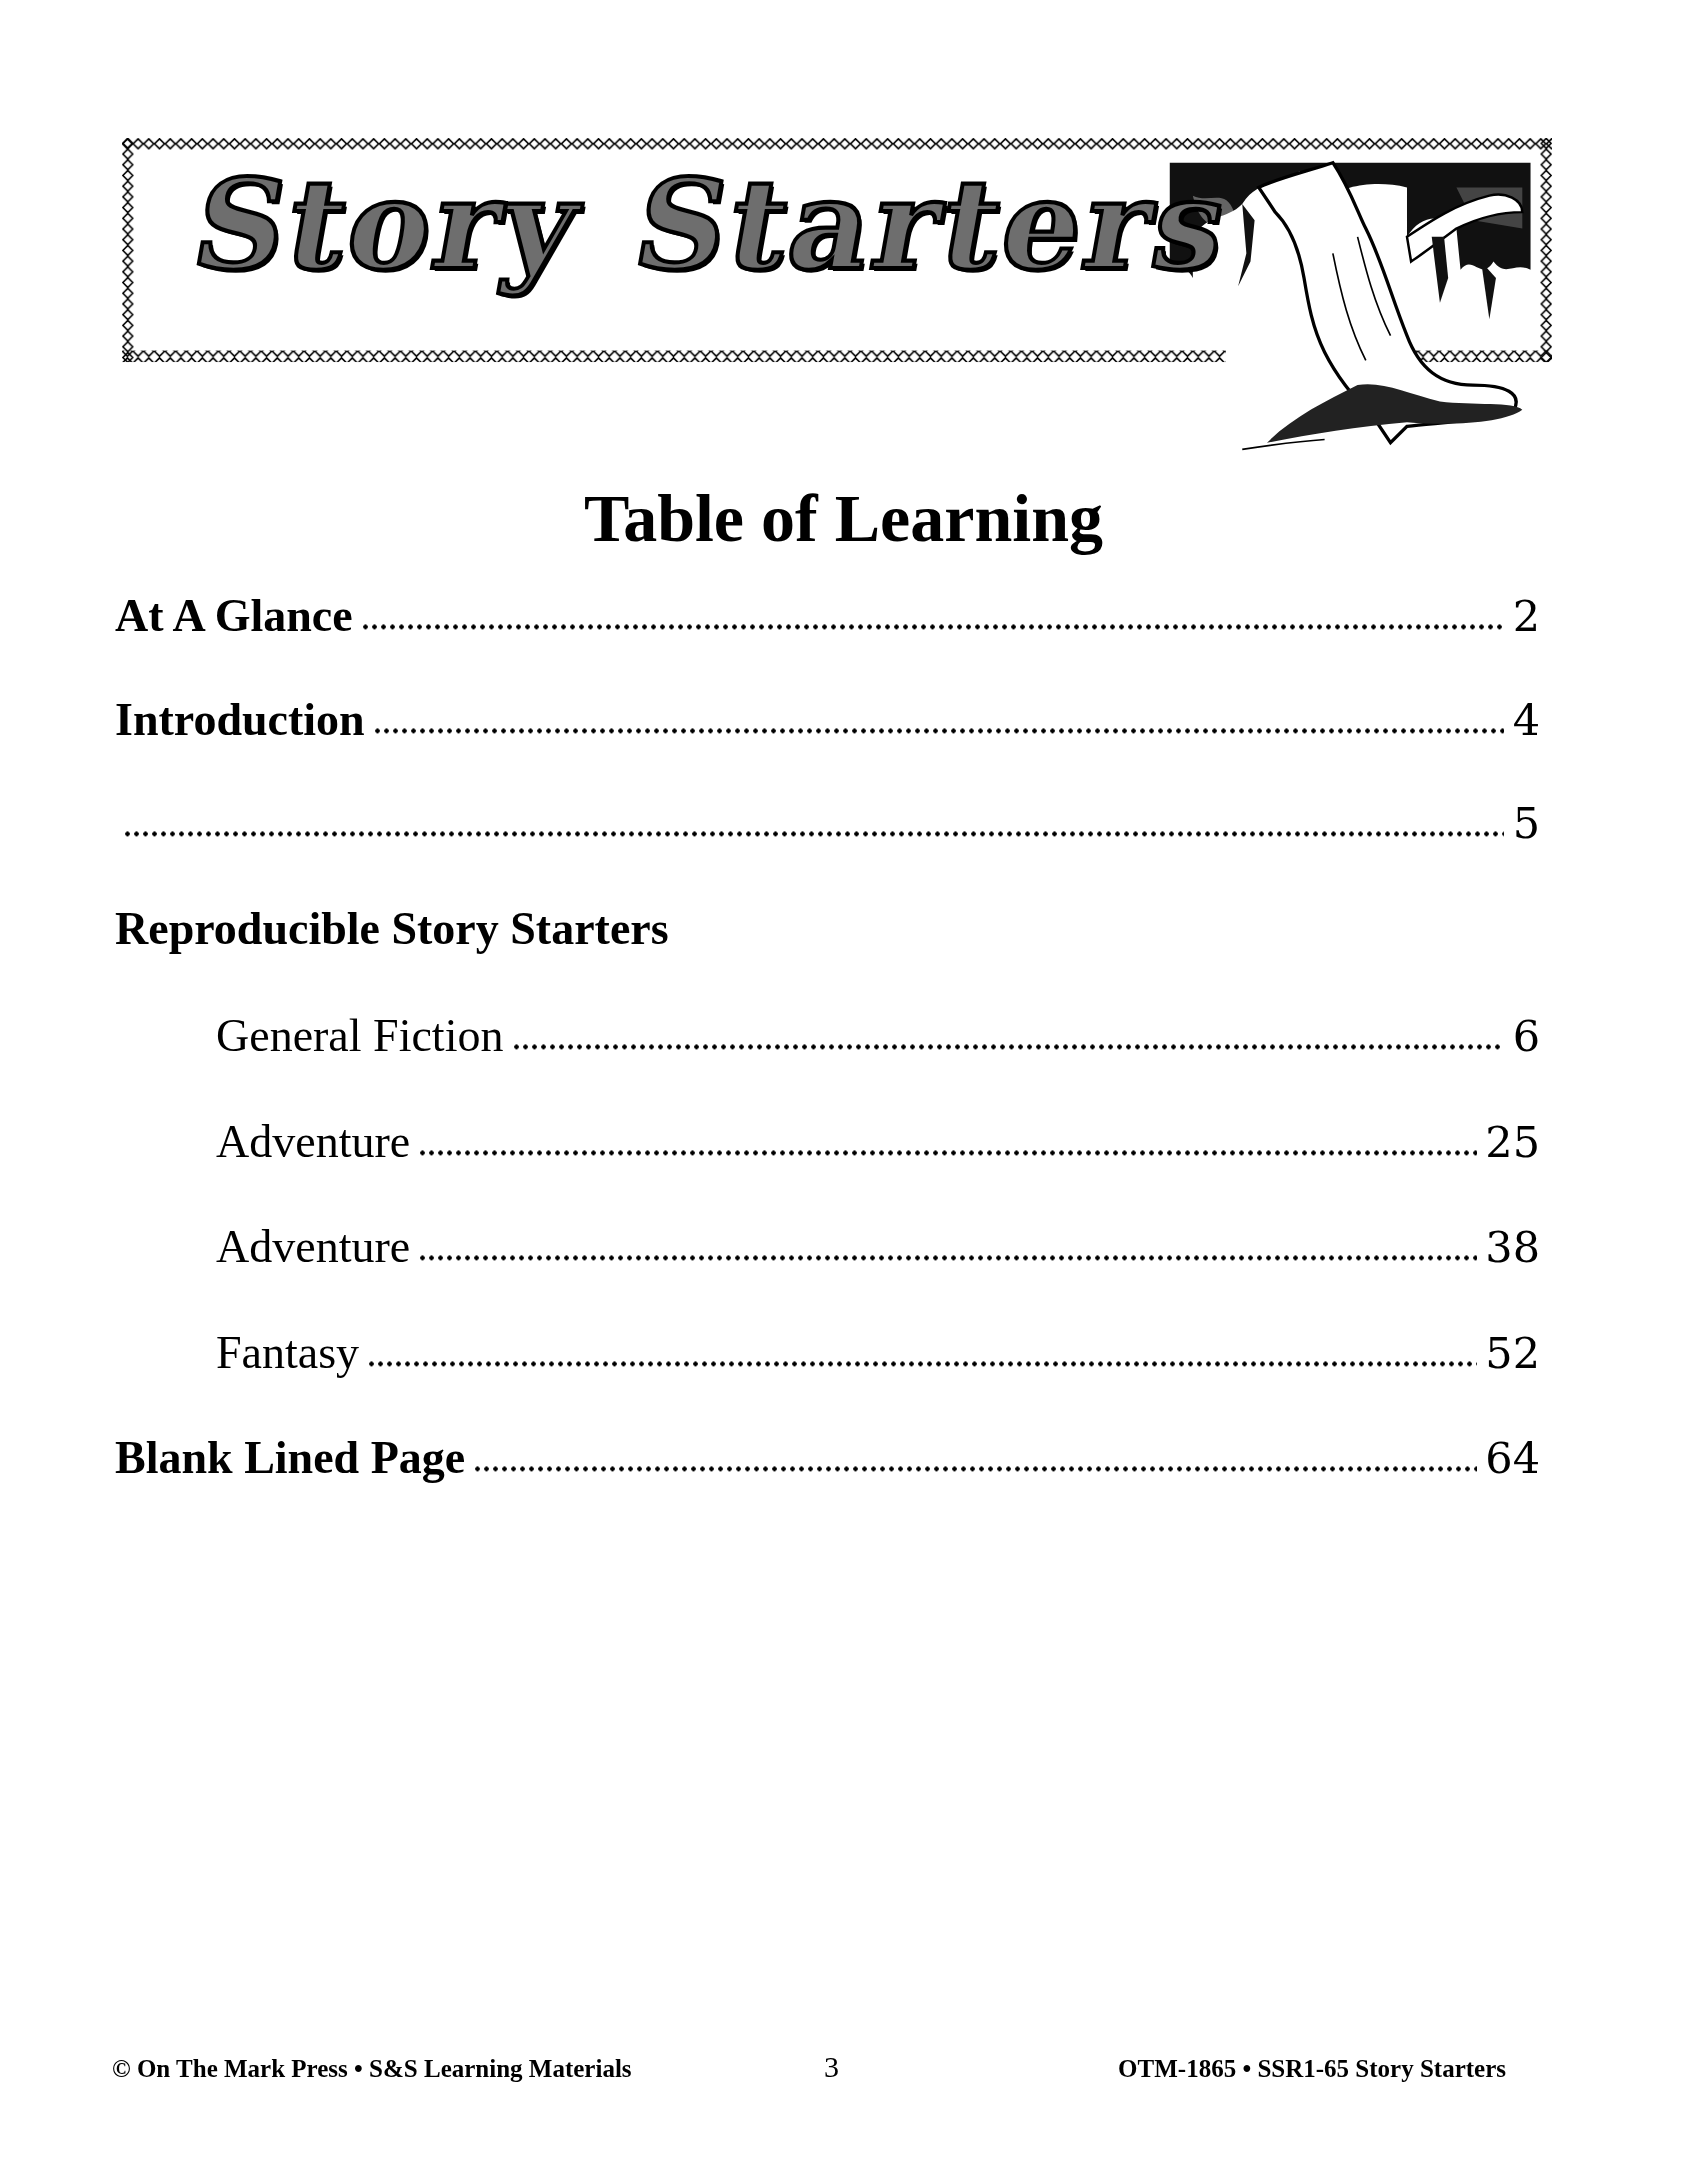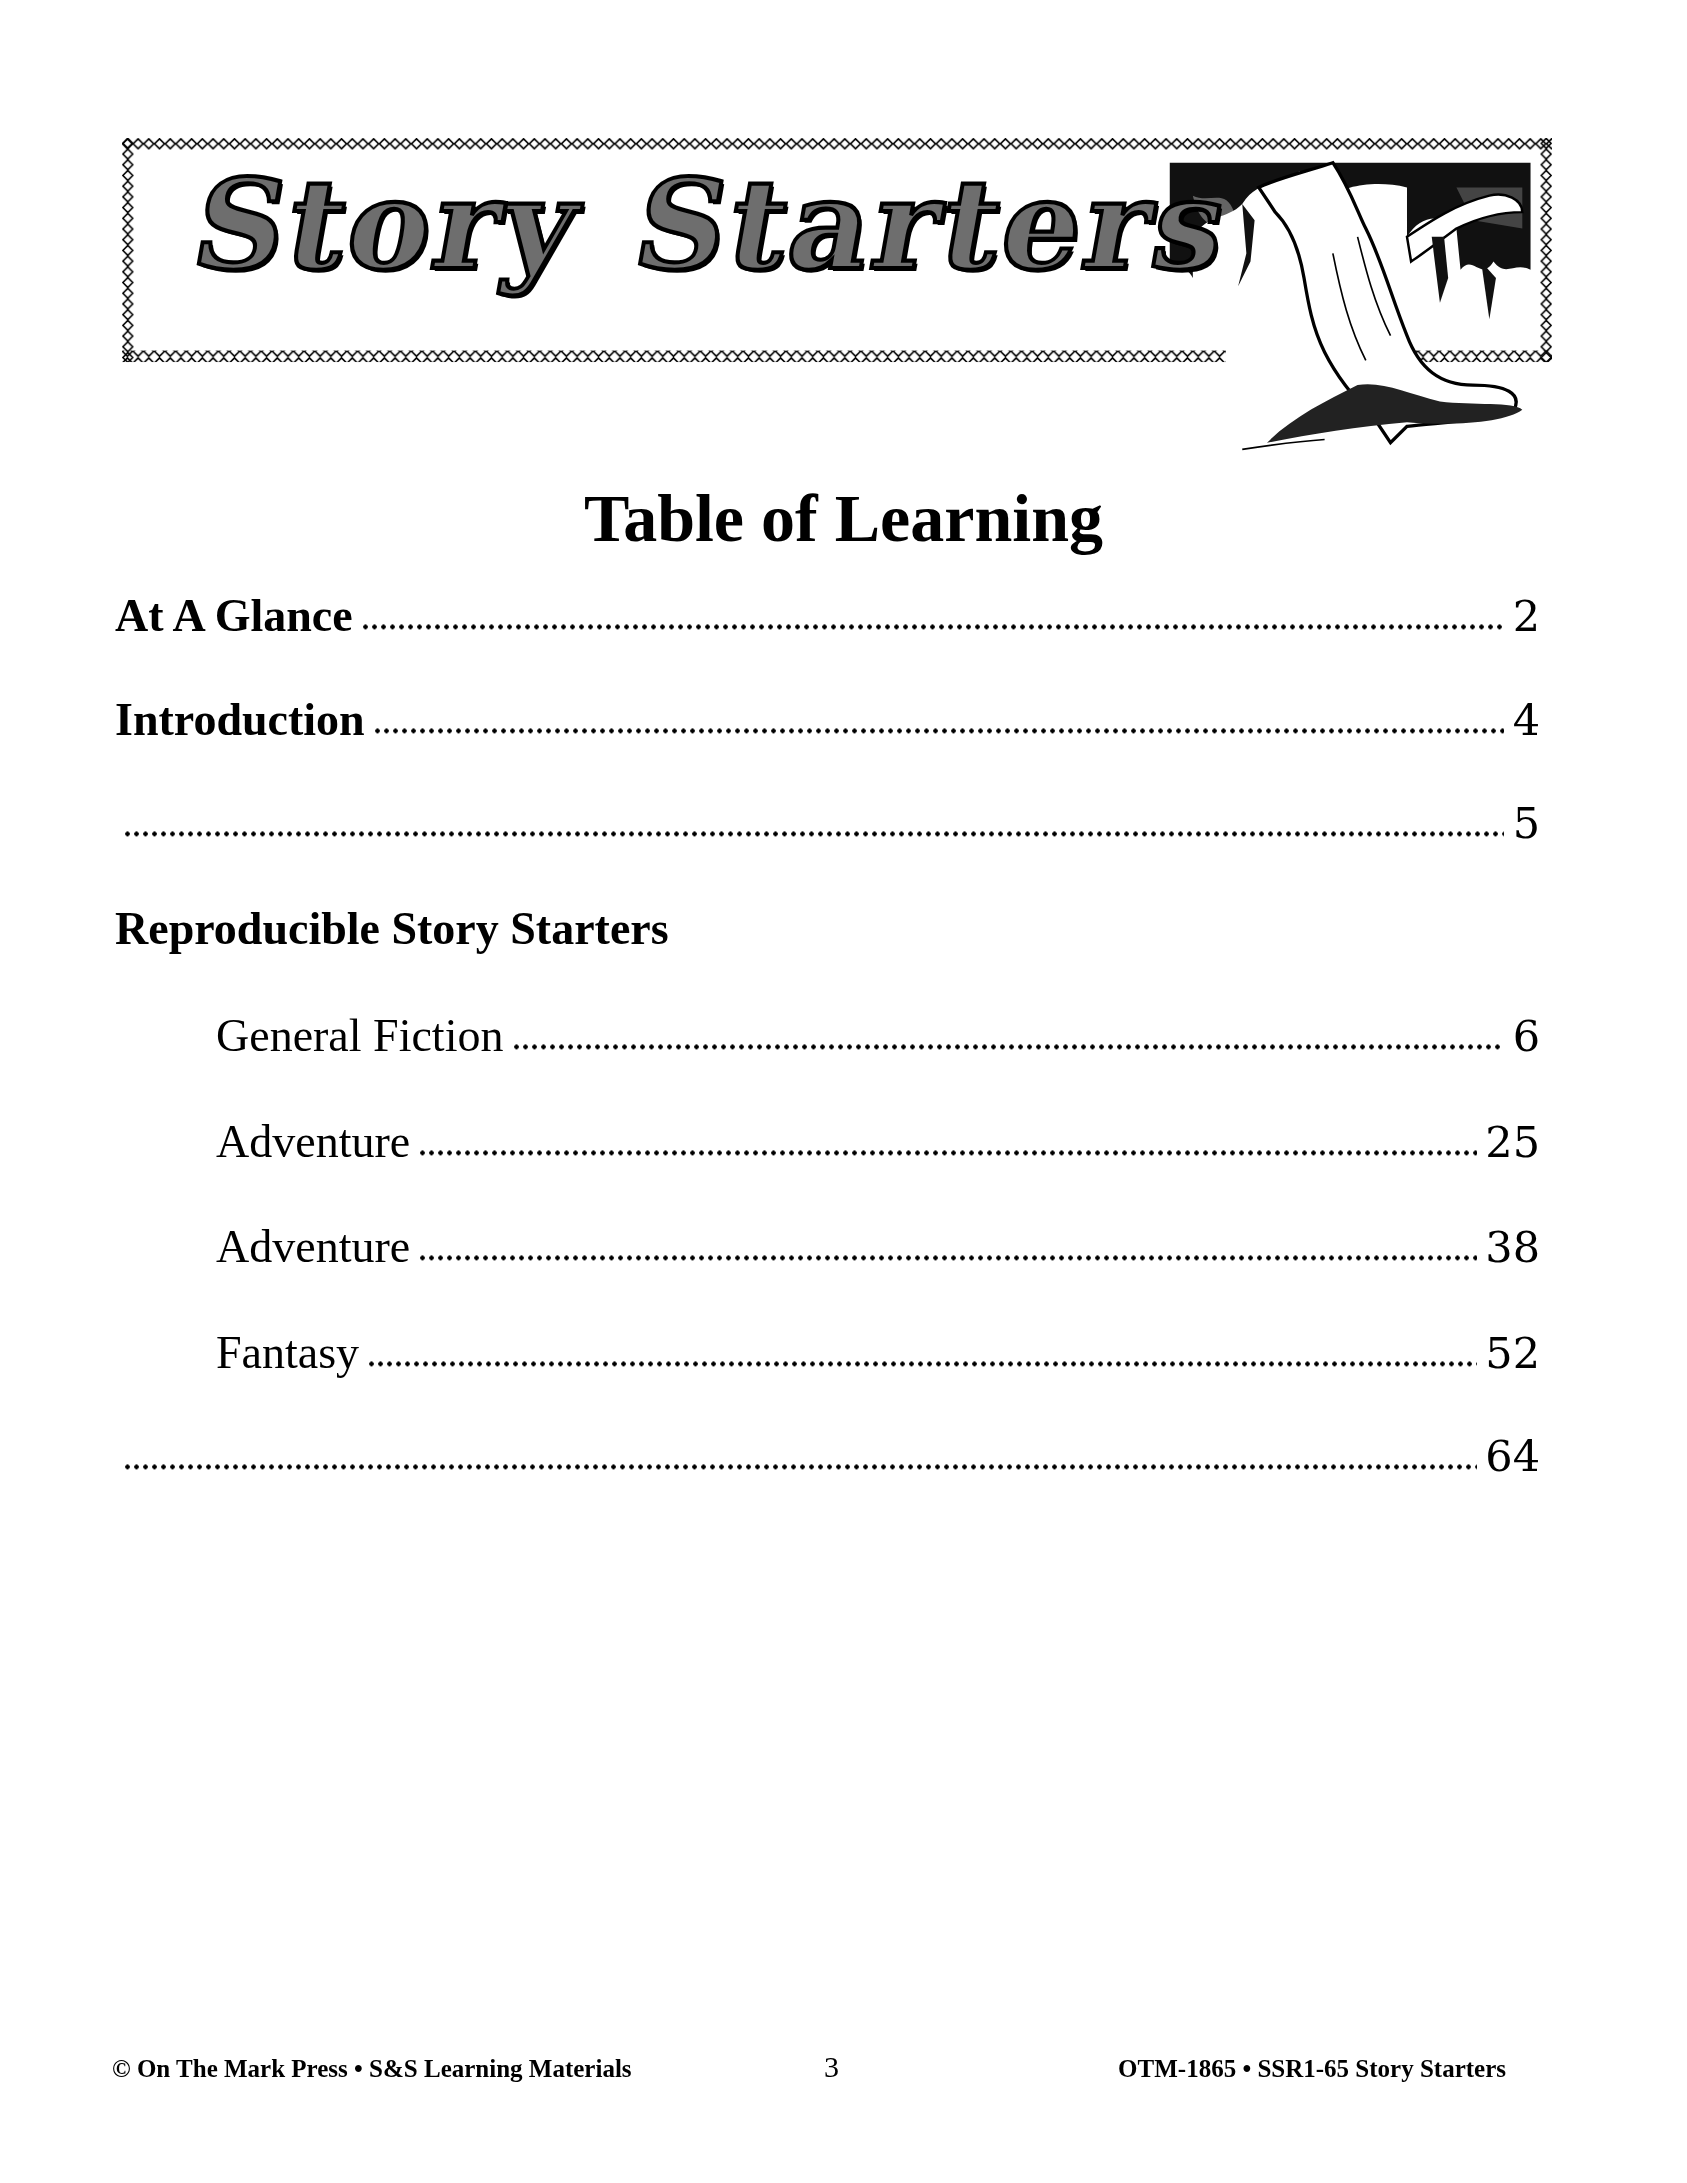--- a/index.html
+++ b/index.html
@@ -143,20 +143,21 @@
   <span class="page">38</span>
 </div>
 
 <div class="toc-entry sub" style="top:1330px">
   <span class="label">Fantasy</span>
   <span class="leader"></span>
   <span class="page">52</span>
 </div>
 
 <div class="toc-entry main" style="top:1435px">
+  <span class="label">Blank Lined Page</span>
   <span class="leader"></span>
   <span class="page">64</span>
 </div>
 
 <div class="footer">
   <span class="left">© On The Mark Press • S&amp;S Learning Materials</span>
   <span class="center">3</span>
   <span class="right">OTM-1865 • SSR1-65 Story Starters</span>
 </div>
 

